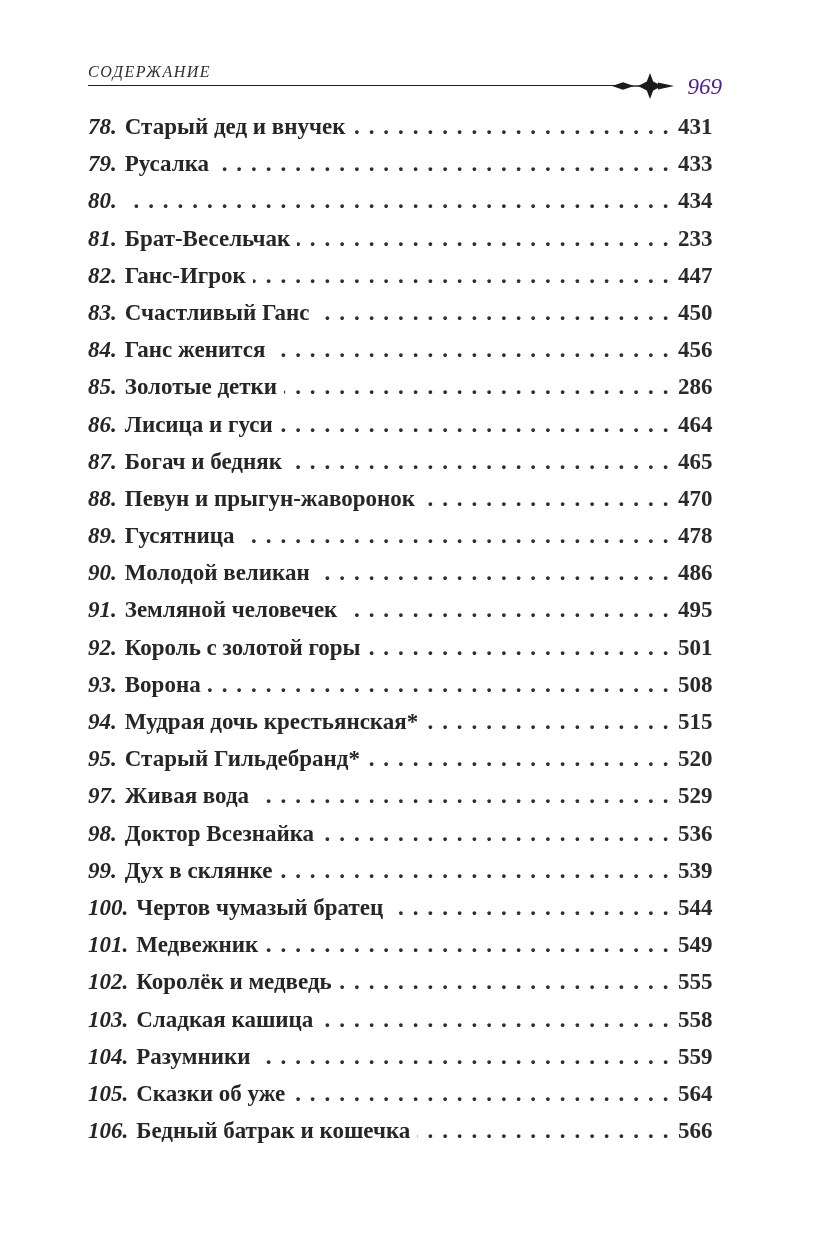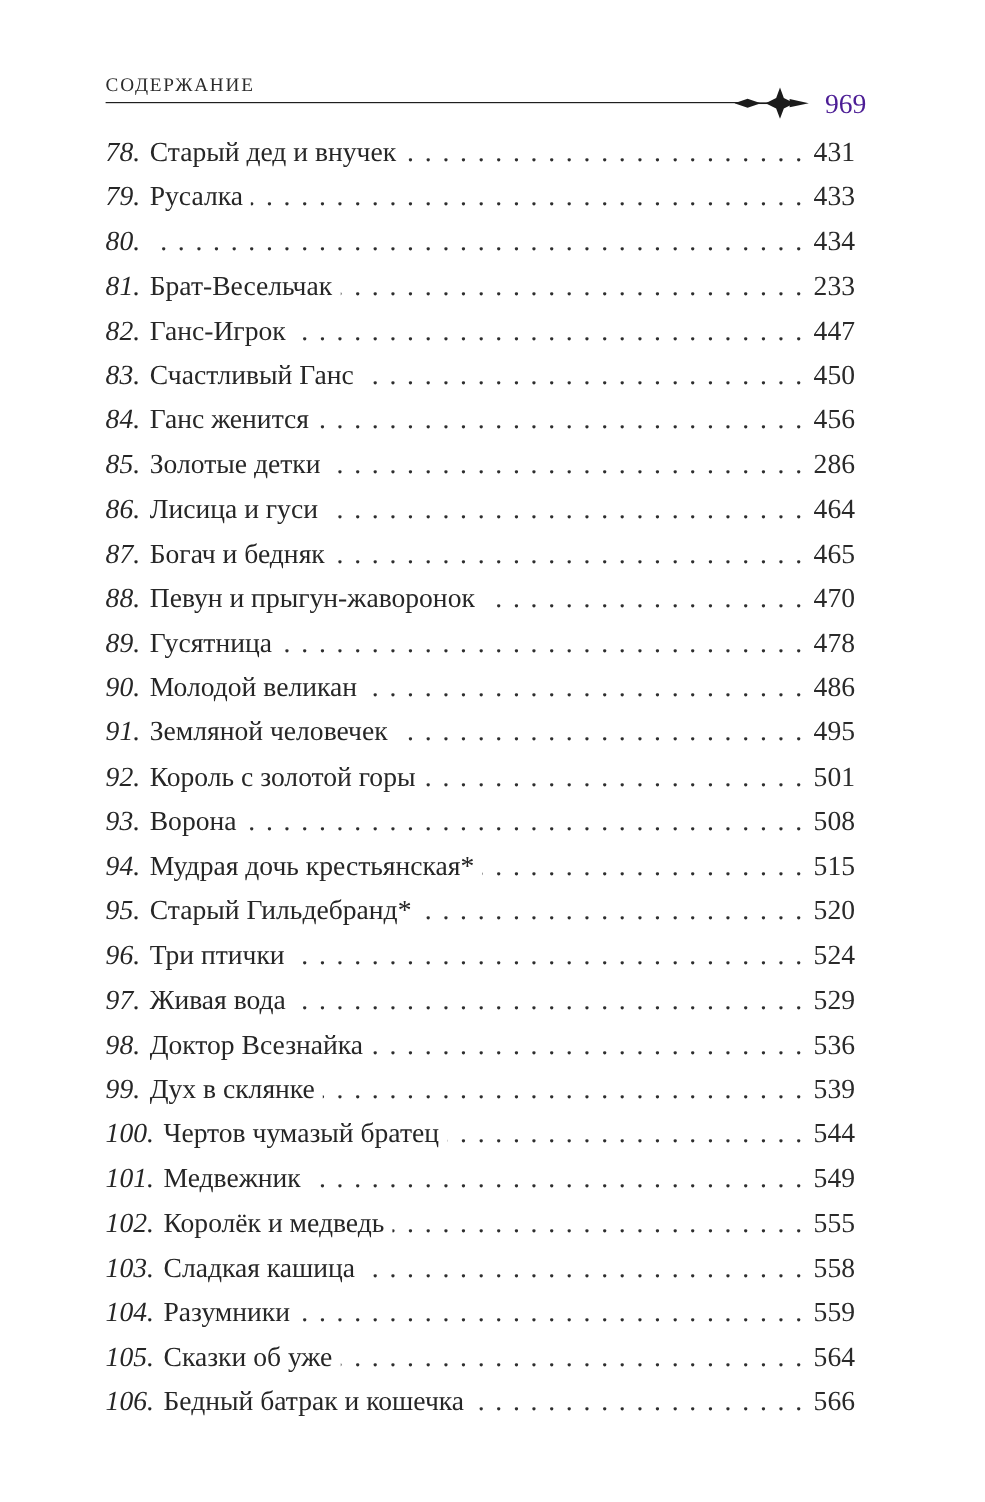--- a/index.html
+++ b/index.html
@@ -18,20 +18,21 @@
     box-sizing: border-box;
     width: 821px;
     height: 1252px;
     padding: 57px 99px 0 88px;
   }
   
   .header {
     position: relative;
     height: 29px;
     margin-bottom: 22px;
+    font-style: italic;
   }
   .header-title {
     position: absolute;
     left: 0;
     bottom: 5px;
     font-size: 16px;
     letter-spacing: 1.5px;
     color: #2c2c2c;
   }
   .header-rule {
@@ -57,20 +58,21 @@
     color: #4c1d95;
   }
   
   .toc-row {
     display: flex;
     align-items: baseline;
     font-size: 23px;
     line-height: 37.2px;
     height: 37.2px;
     white-space: nowrap;
+    font-weight: bold;
   }
   .toc-num {
     font-style: italic;
     margin-right: 8px;
     flex: 0 0 auto;
   }
   .toc-title {
     flex: 0 0 auto;
   }
   .toc-leader {
@@ -235,26 +237,20 @@
     <span class="toc-page">515</span>
   </div>
 
   <div class="toc-row">
     <span class="toc-num">95.</span>
     <span class="toc-title">Старый Гильдебранд*</span>
     <span class="toc-leader"></span>
     <span class="toc-page">520</span>
   </div>
 
-  <div class="toc-row">
-    <span class="toc-num">96.</span>
-    <span class="toc-title">Три птички</span>
-    <span class="toc-leader"></span>
-    <span class="toc-page">524</span>
-  </div>
 
   <div class="toc-row">
     <span class="toc-num">97.</span>
     <span class="toc-title">Живая вода</span>
     <span class="toc-leader"></span>
     <span class="toc-page">529</span>
   </div>
 
   <div class="toc-row">
     <span class="toc-num">98.</span>

